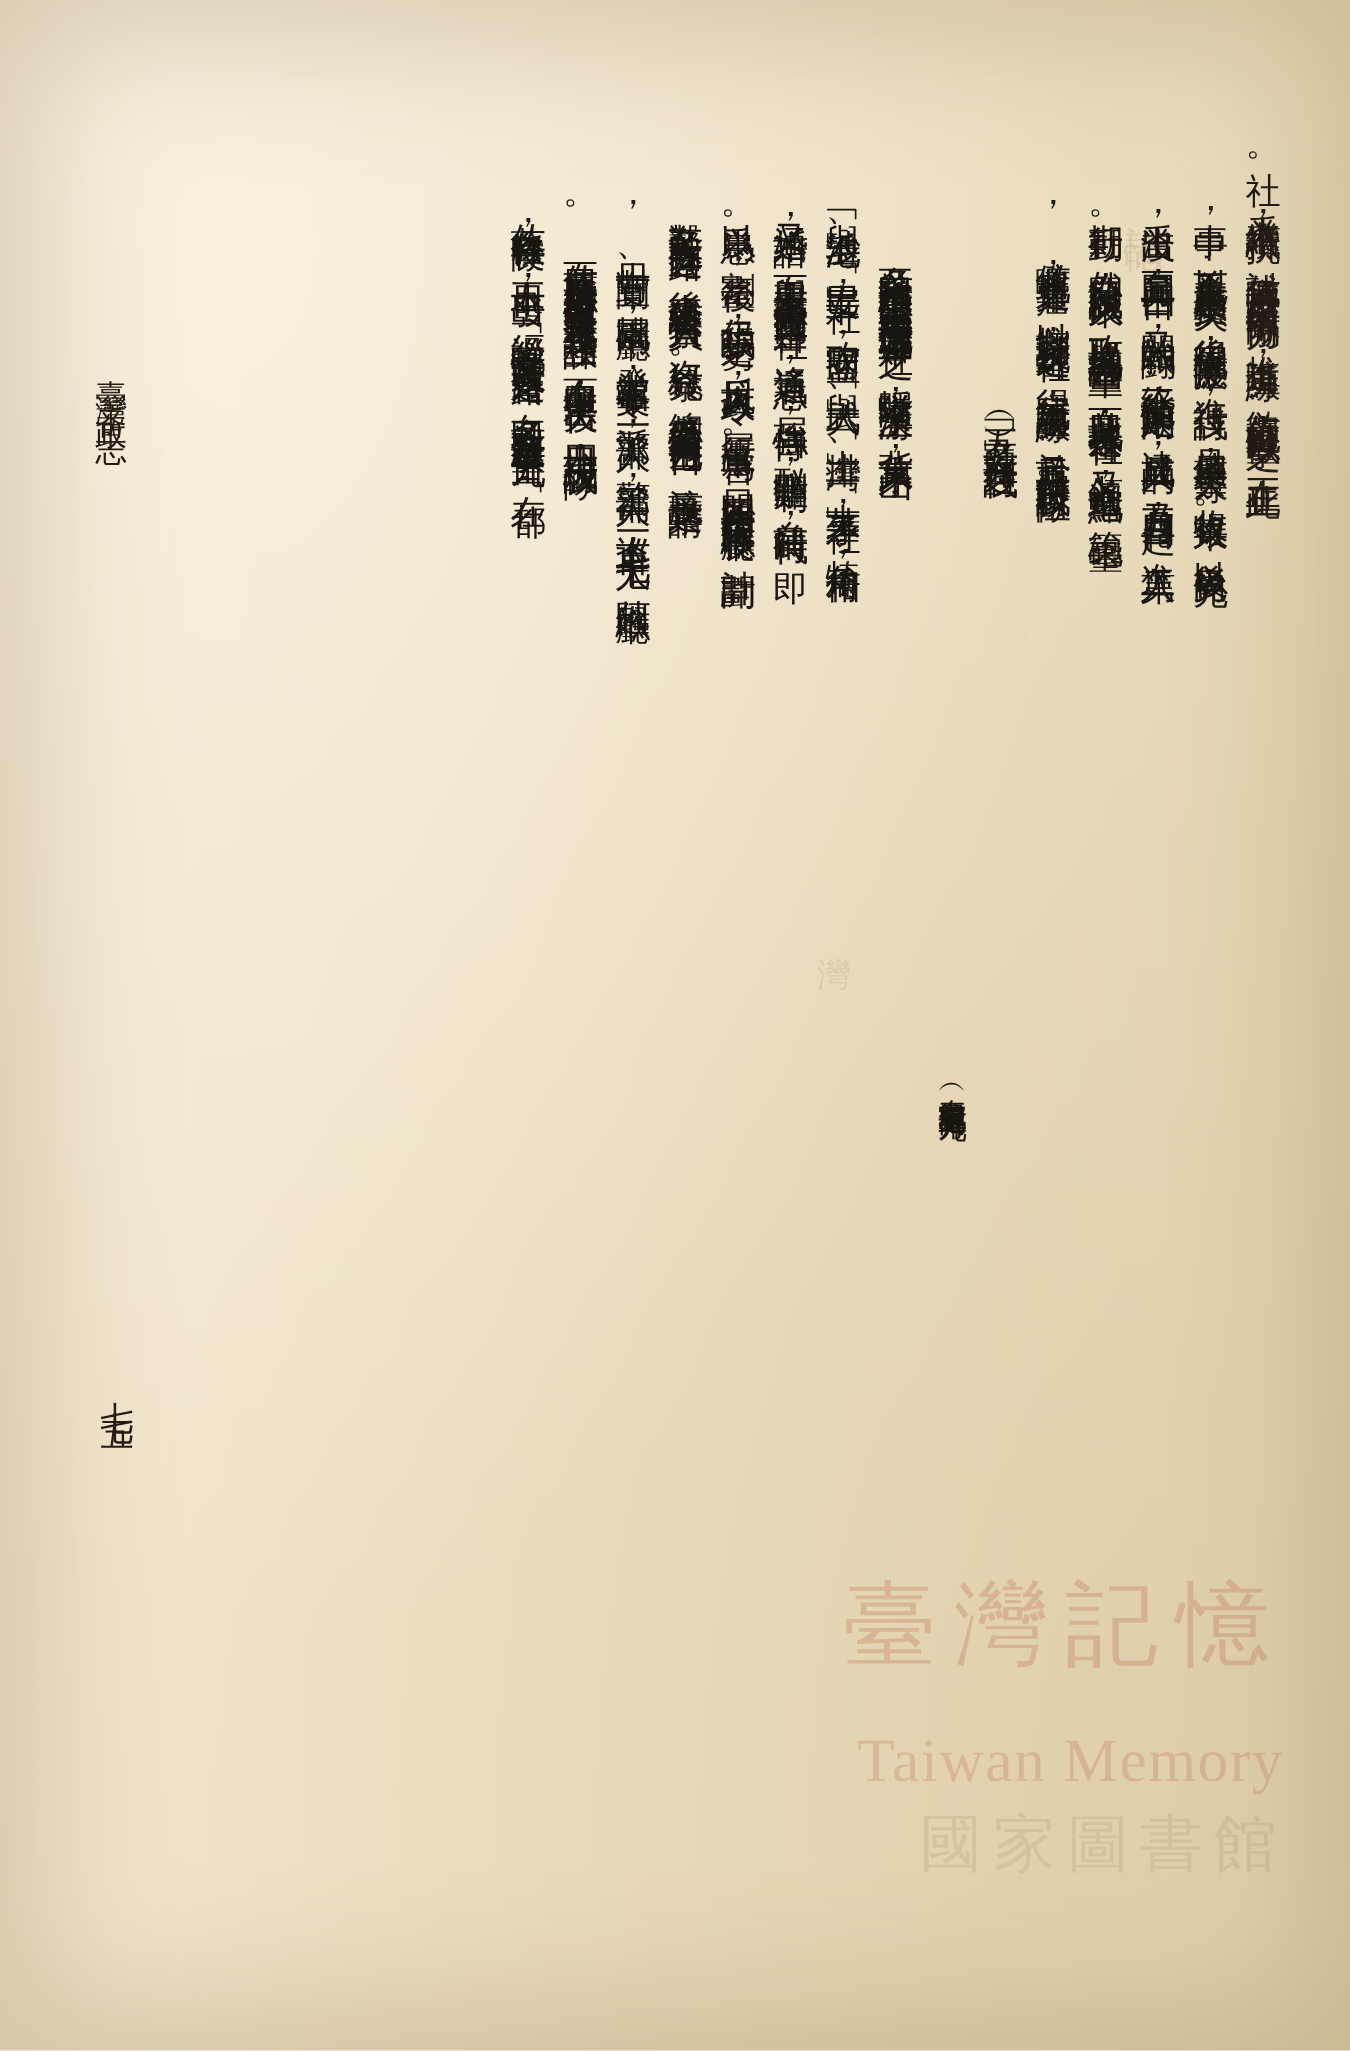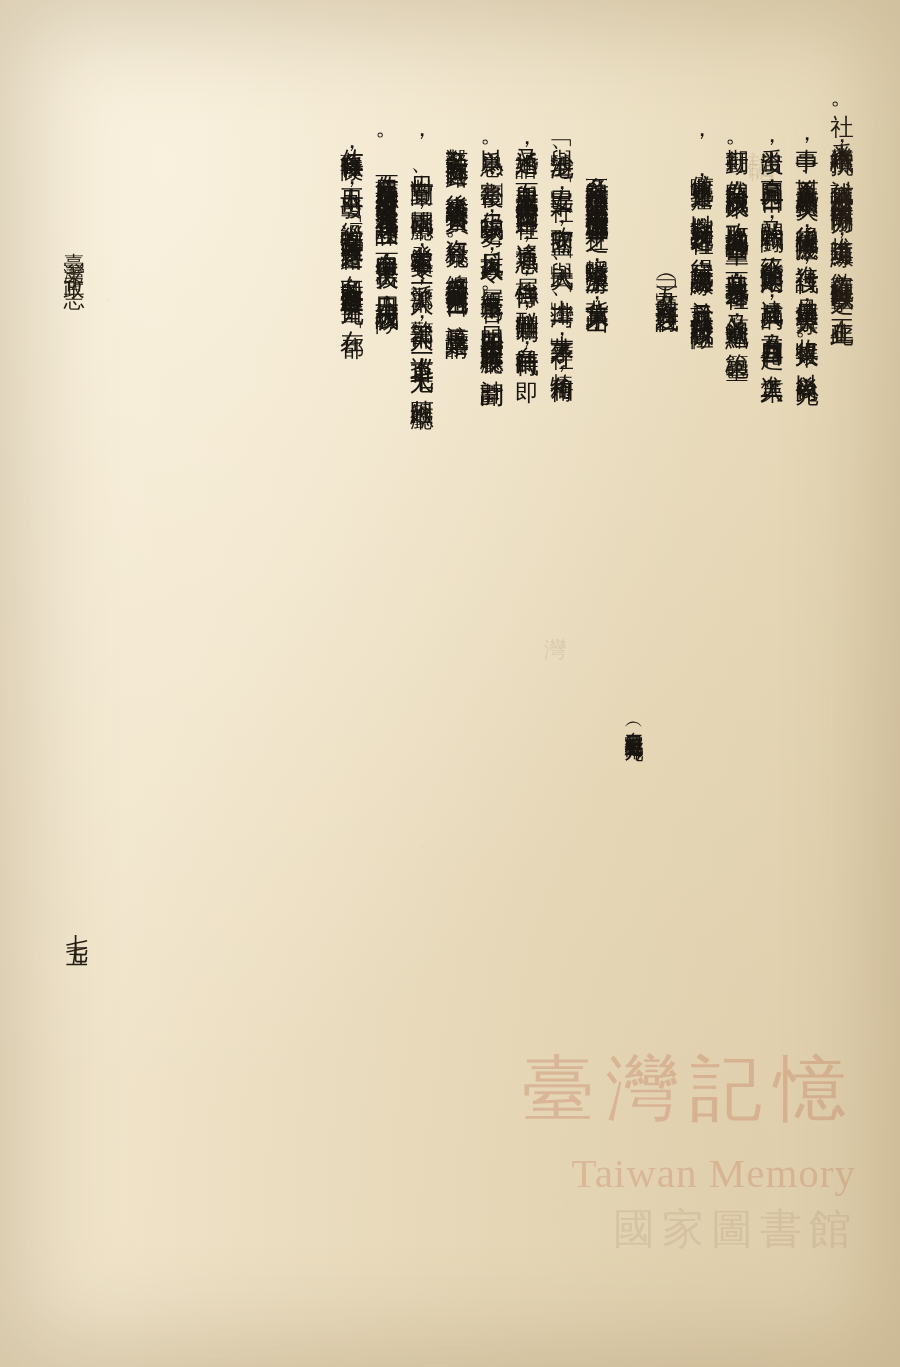--- a/index.html
+++ b/index.html
@@ -106,21 +106,21 @@
     bottom: 96px;
     width: 470px;
     height: 230px;
     pointer-events: none;
     opacity: .40;
   }
   #wm-cjk {
     position: absolute;
     right: 6px;
     top: 0px;
-    font-size: 72px;
+    font-size: 62px;
     letter-spacing: 12px;
     color: #b2482f;
     opacity: .55;
     font-family: "DejaVu Serif", serif;
     white-space: nowrap;
     text-align: center;
   }
   #wm-latin {
     position: absolute;
     right: 8px;

